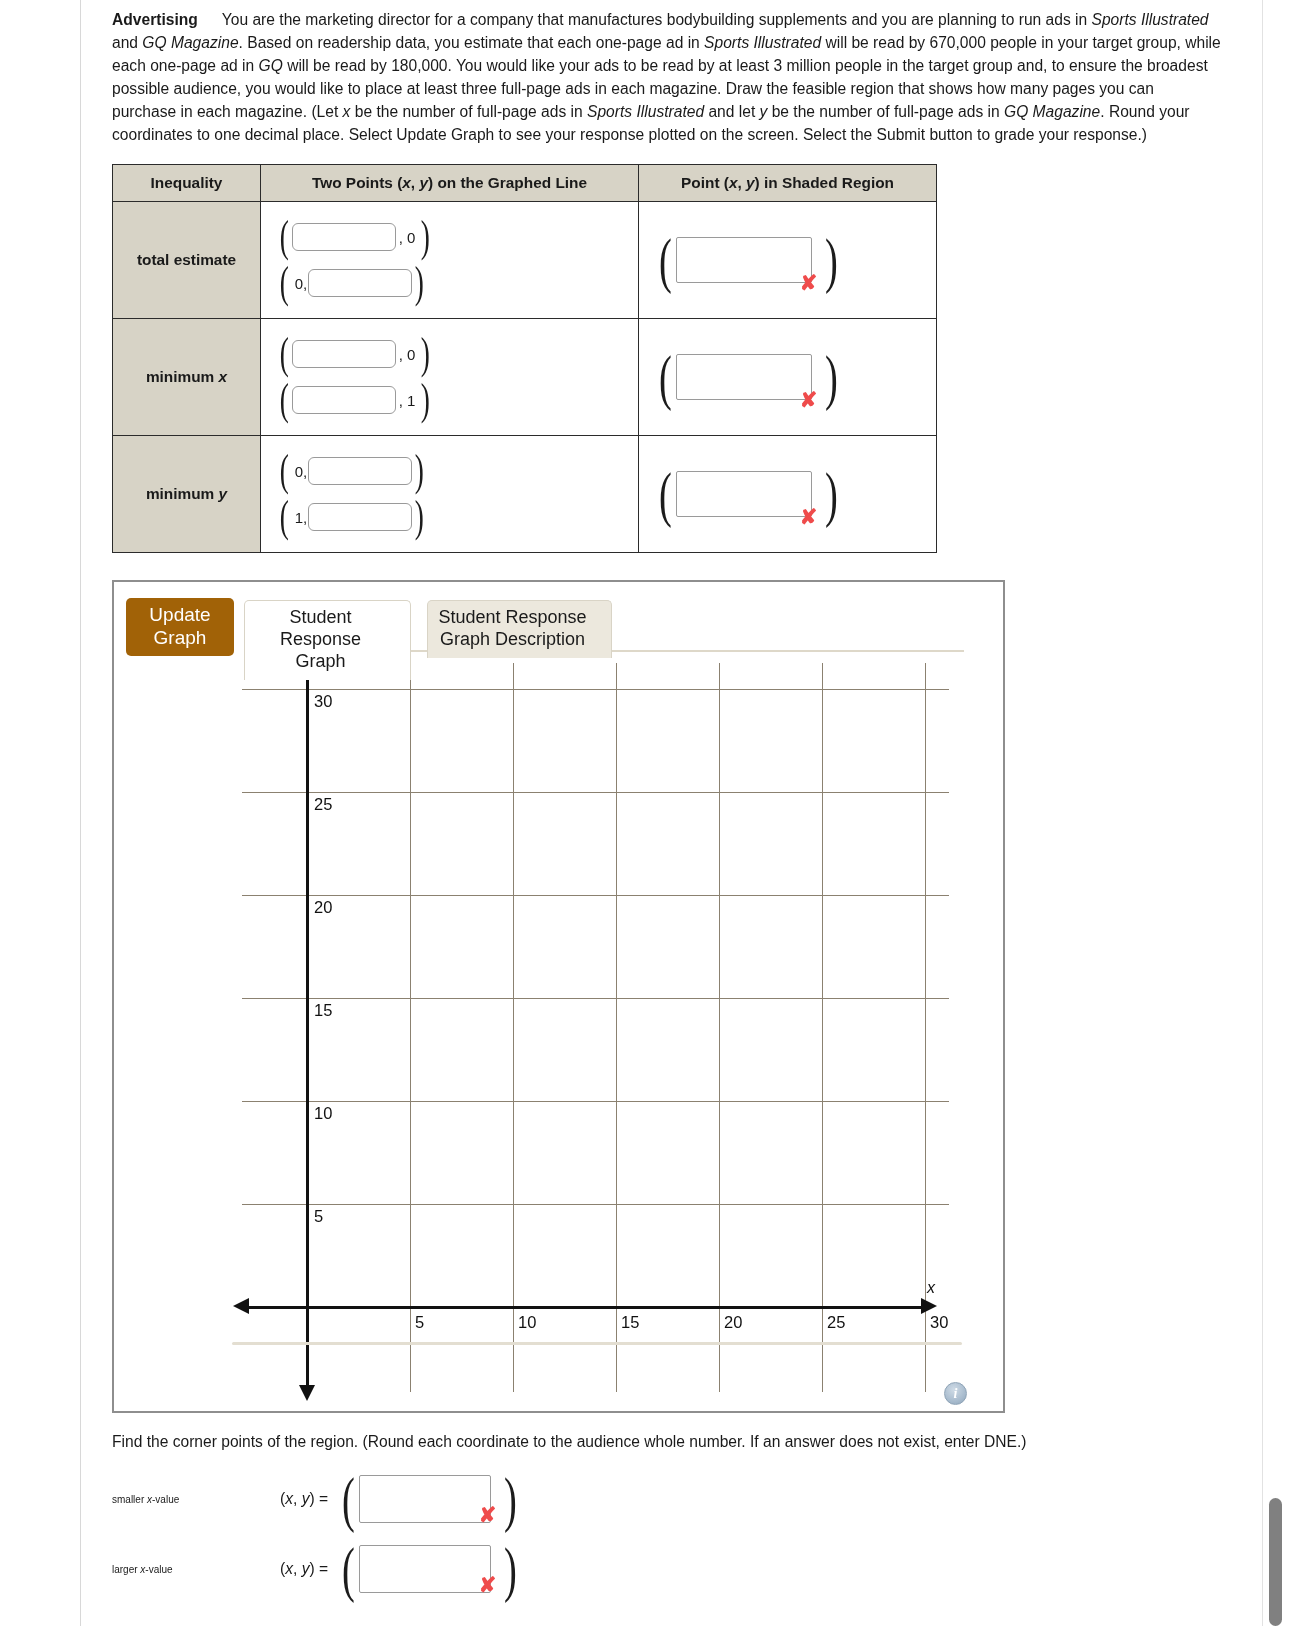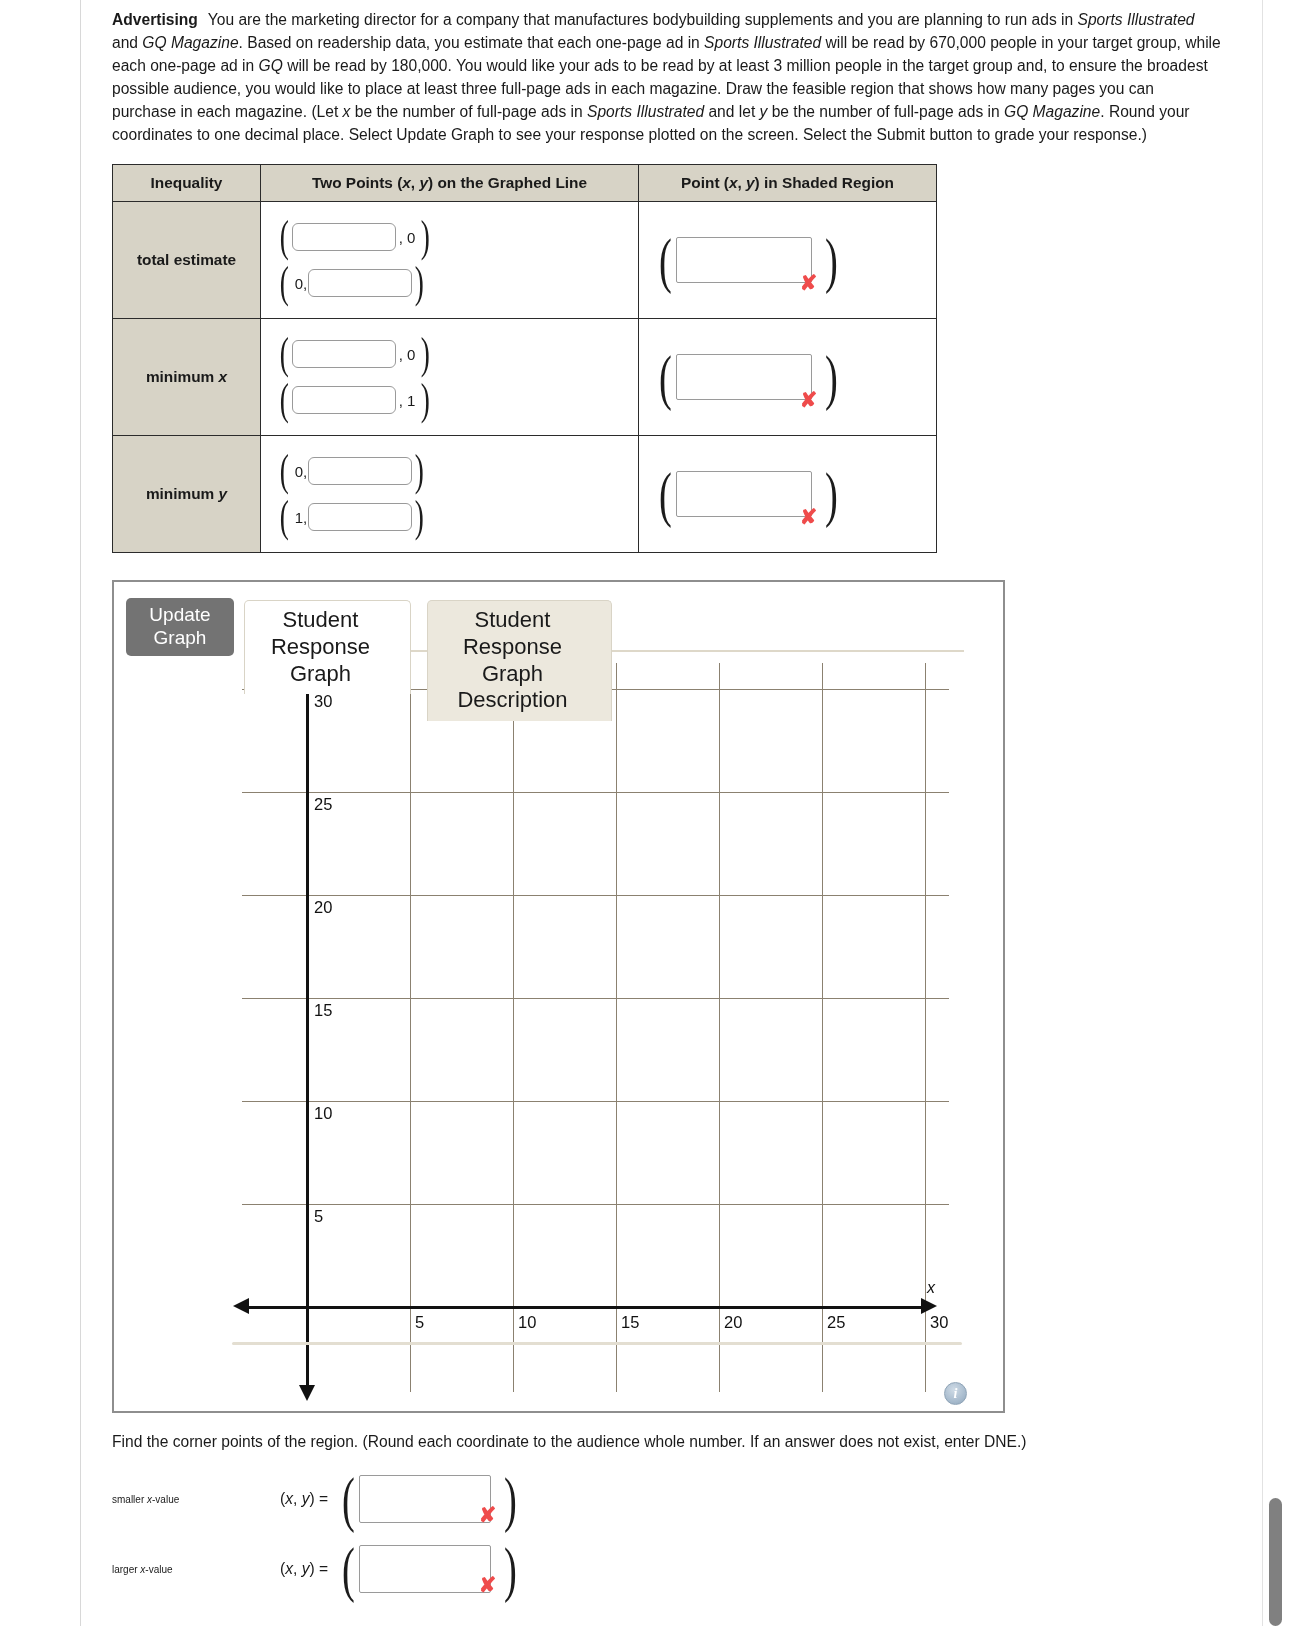--- a/index.html
+++ b/index.html
@@ -17,21 +17,21 @@
   
   #left-rule { position:absolute; left:80px; top:0; width:1px; height:1626px; background:#d8d8d8; }
   #right-rule { position:absolute; left:1262px; top:0; width:1px; height:1626px; background:#e2e2e2; }
   #scroll-thumb { position:absolute; left:1269px; top:1498px; width:13px; height:128px; background:#808080; border-radius:7px; }
 
   #page { position:absolute; left:112px; top:0px; width:1110px; }
 
   
   .stmt { line-height:1.48; font-size:15.6px; margin:0; padding-top:8px; text-align:left; }
   .stmt i { font-style:italic; }
-  .stmt .lead { font-weight:bold; margin-right:10px; }
+  .stmt .lead { font-weight:bold; margin-right:24px; }
 
   
   table.ineq { border-collapse:collapse; margin-top:18px; table-layout:fixed; }
   table.ineq th, table.ineq td { border:1.6px solid #2b2b2b;margin-left:14px; }
   table.ineq th { background:#d7d3c6; font-weight:bold; font-size:15.4px; padding:9px 10px; text-align:center; }
   table.ineq td.rowhdr { background:#d7d3c6; font-weight:bold; font-size:15.4px; text-align:center; vertical-align:middle; }
   table.ineq td.cell { background:#ffffff; vertical-align:middle; padding:12px 16px; }
   .col1 { width:148px; }
   .col2 { width:378px; }
   .col3 { width:298px; }
@@ -59,30 +59,30 @@
   
   #graphpanel {
     position:absolute; left:112px; top:580px;
     width:893px; height:833px;
     border:2px solid #8e8e8e;
     background:#ffffff;
   }
   #updatebtn {
     position:absolute; left:12px; top:16px;
     width:108px; height:58px;
-    background:#737373;
+    background:#a16207;
     border:none; border-radius:5px;
     color:#ffffff; font-size:19px;
     font-family:"Liberation Sans", sans-serif;
     line-height:1.2;
     cursor:pointer;
   }
   .tab {
     position:absolute; top:18px;
-    font-size:22px; line-height:1.22;
+    font-size:18px; line-height:1.22;
     text-align:center;
     padding:6px 24px 7px 10px;
     border:1px solid #cfc9ba;
     border-bottom:none;
     border-radius:5px 5px 0 0;
   }
   #tab-graph { left:130px; width:167px; background:#ffffff; border-color:#d9d4c6; z-index:3; }
   #tab-desc  { left:313px; width:185px; background:#ece8dd; border-color:#d9d4c6; z-index:2; }
   #tabstrip-line { position:absolute; left:130px; top:68px; width:720px; height:2px; background:#ded8c9; }
 

